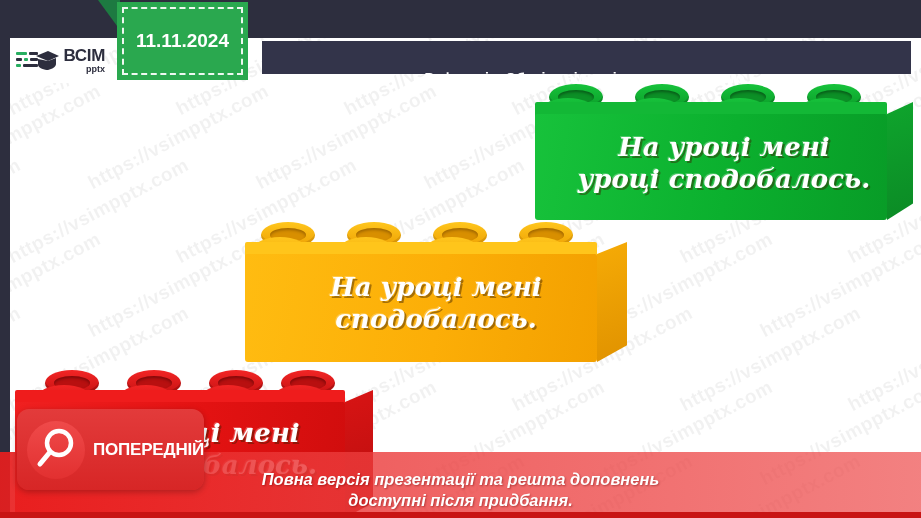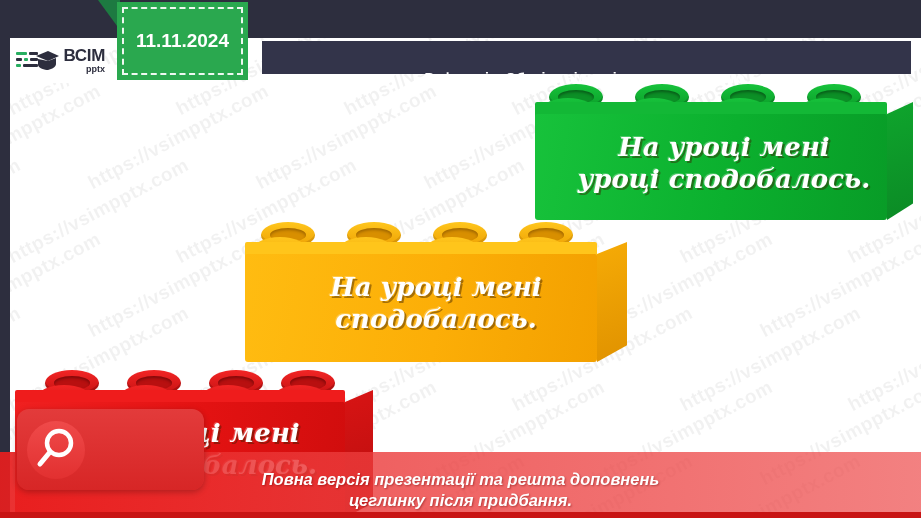--- a/index.html
+++ b/index.html
@@ -383,28 +383,29 @@
     <div class="body rb-top"></div>
     <div class="body rb-body"></div>
     <div class="brick-text" style="top:48px;font-size:26px;">
       <div>На уроці мені</div>
       <div>не сподобалось.</div>
     </div>
   </div>
 
   <div class="promo-bar">
     <span>Повна версія презентації та решта доповнень</span>
-    <span>цеглинку після придбання.</span>
+    <span>доступні після придбання.</span>
   </div>
   <div class="promo-foot"></div>
 
   <div class="preview-badge">
     <div class="mag-circle">
       <svg width="58" height="58" viewBox="0 0 58 58">
         <circle cx="32" cy="22" r="12" fill="none" stroke="#ffffff" stroke-width="4.5"></circle>
         <line x1="23" y1="31" x2="13" y2="43" stroke="#ffffff" stroke-width="5" stroke-linecap="round"></line>
       </svg>
     </div>
     <div class="preview-text">
+      <span>ПОПЕРЕДНІЙ</span>
     </div>
   </div>
 
 </div>
 
 </body></html>

